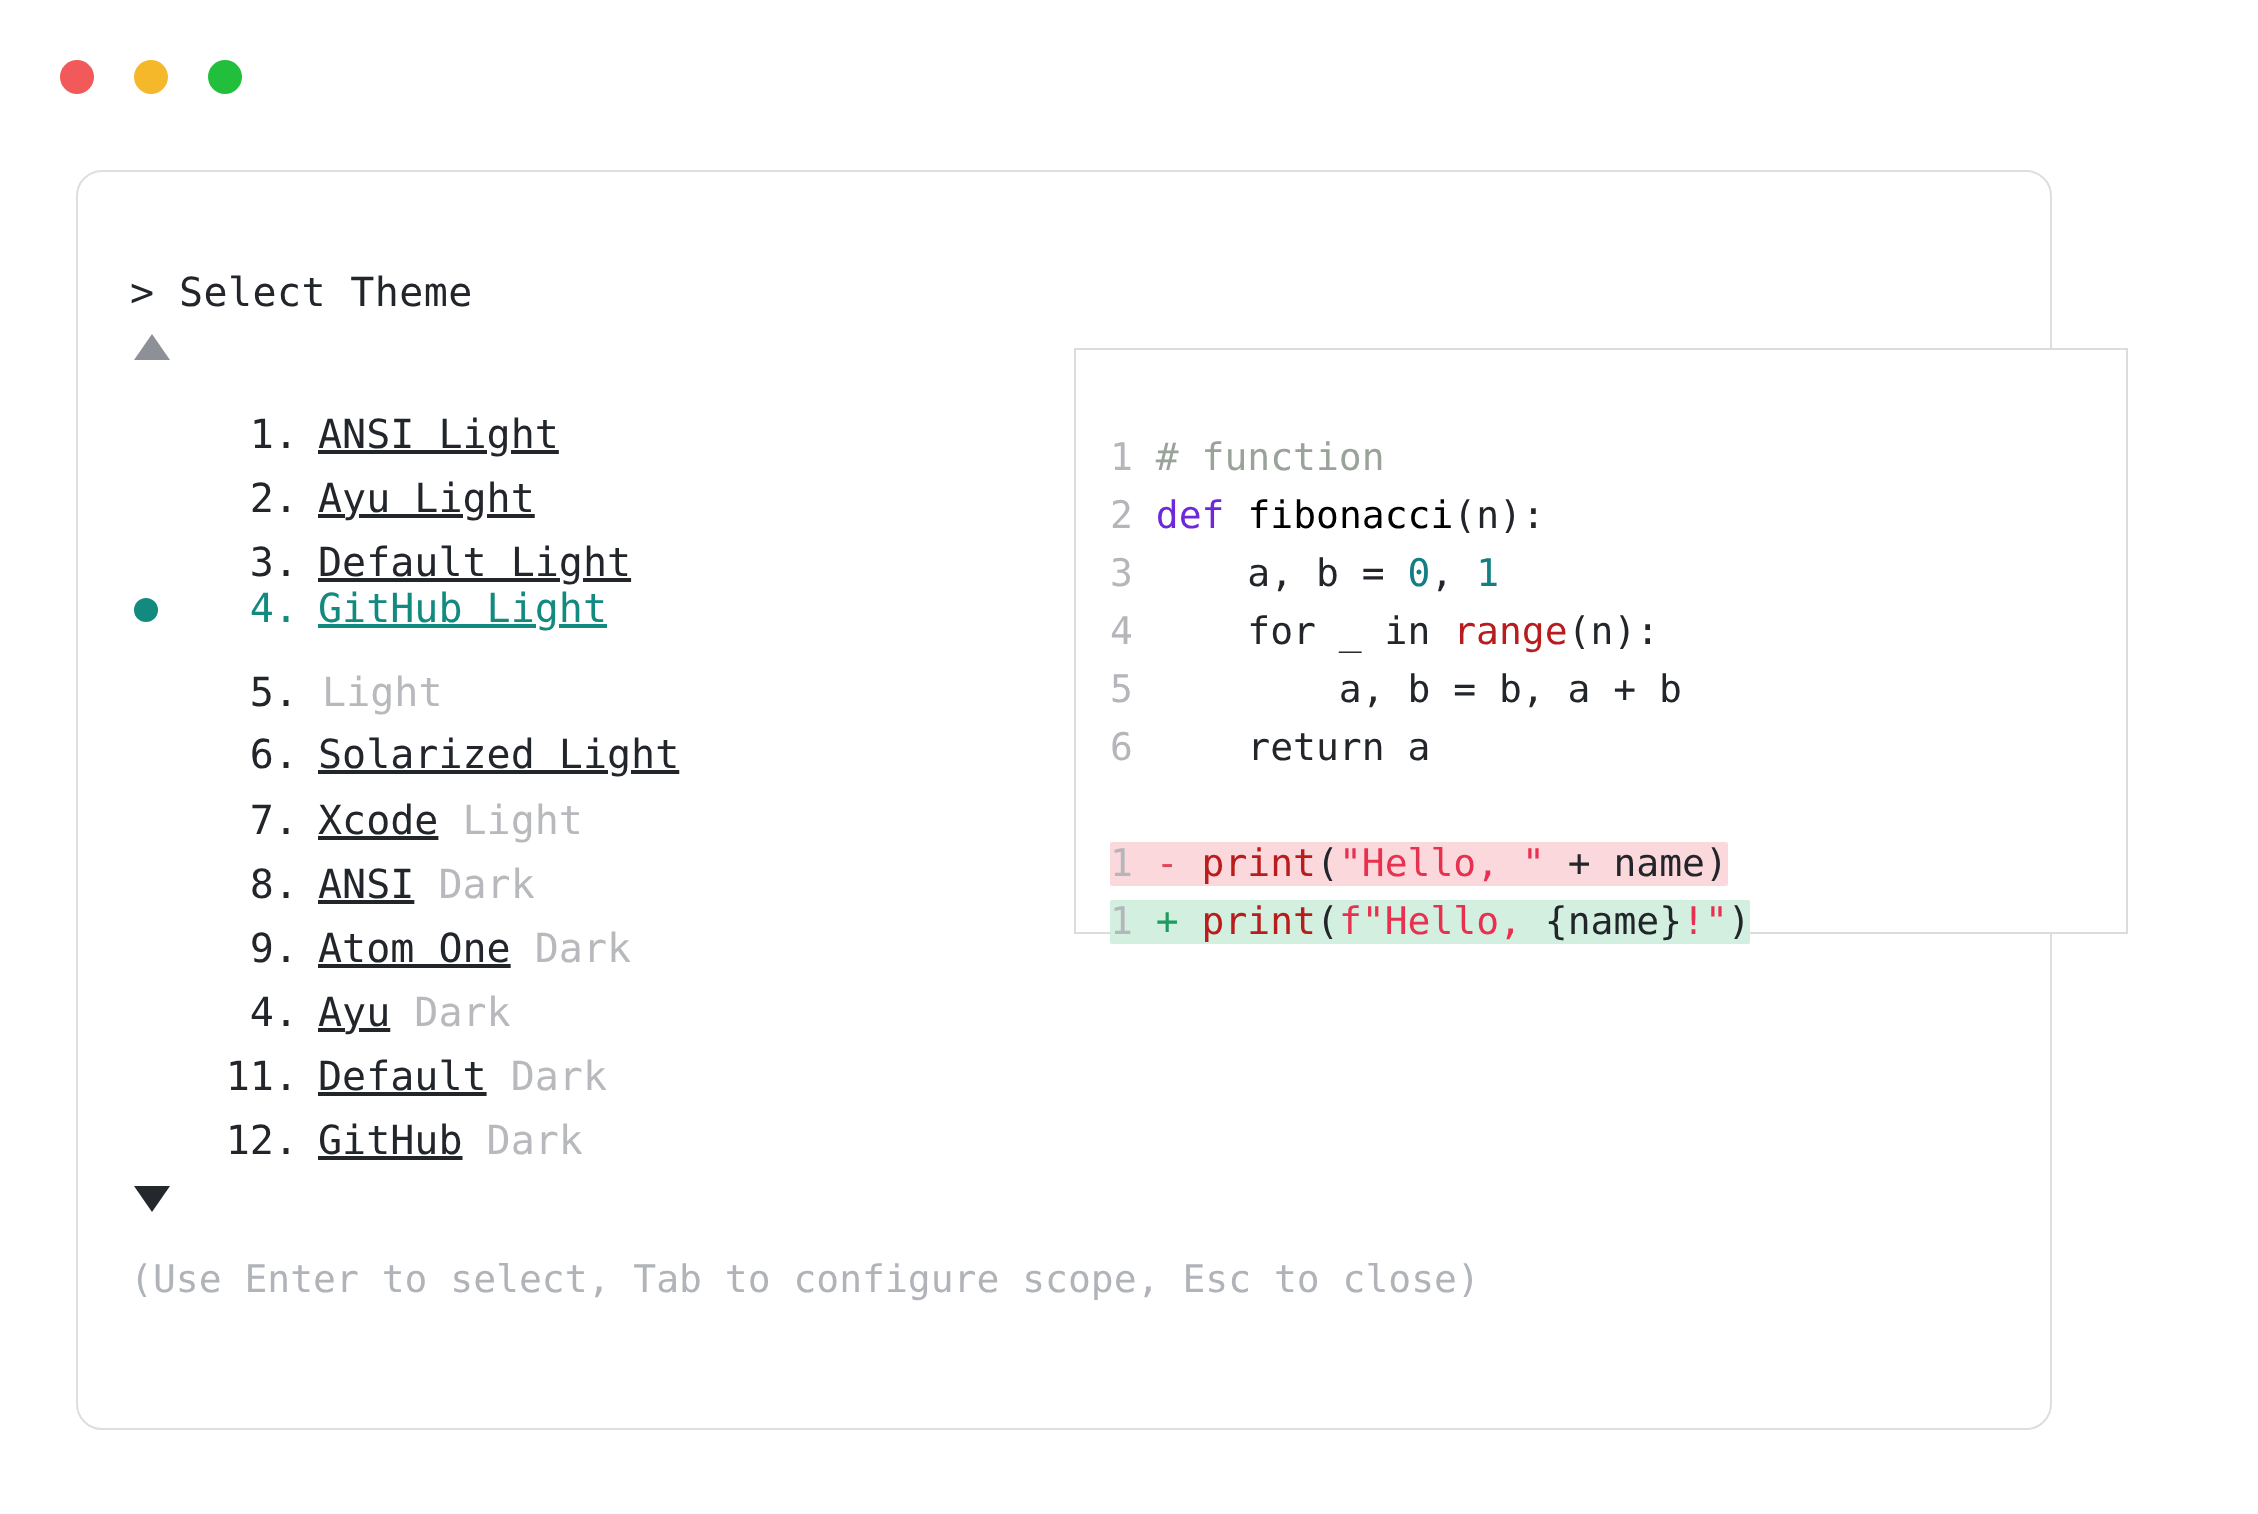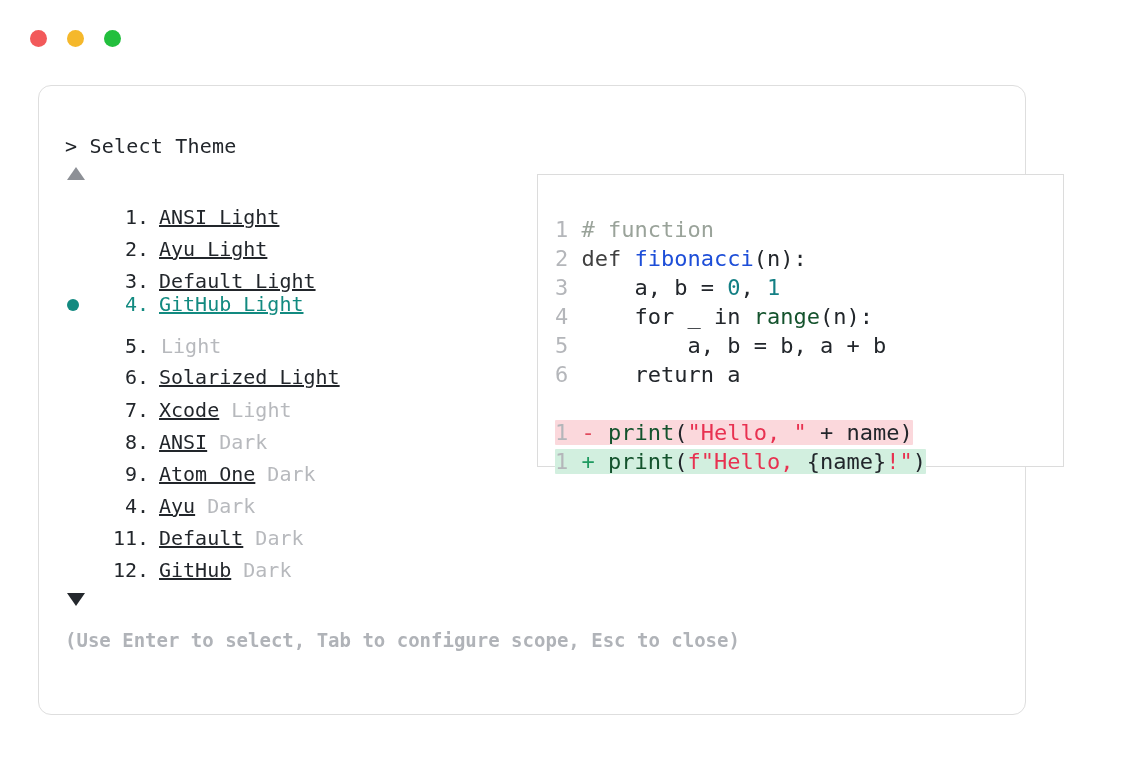--- a/index.html
+++ b/index.html
@@ -113,45 +113,44 @@
   .theme-row.selected .name-cell { color: #128a80; }
 
   
   .hint {
     position: absolute;
     left: 26px; top: 541px;
     font-size: 19px;
     line-height: 26px;
     color: #b0b3b8;
     white-space: pre;
-    font-weight: bold;
   }
 
   
   .preview-box {
     position: absolute;
     left: 498px; top: 88px;
     width: 527px; height: 293px;
     border: 1px solid #dcdcdc;
     background: #ffffff;
   }
   .code {
     position: absolute;
     left: 17px; top: 40px;
-    font-size: 22px;
+    font-size: 19px;
     line-height: 29px;
     white-space: pre;
   }
   .code-line { white-space: pre; display: block; height: 29px; }
   .ln { color: #b4b6ba; }
   .tok-comment  { color: #9aa39a; }
-  .tok-kw       { color: #404040; }
-  .tok-fn       { color: #1d4ed8; }
+  .tok-kw       { color: #6d28d9; }
+  .tok-fn       { color: #000000; }
   .tok-num      { color: #137f84; }
-  .tok-builtin  { color: #14532d; }
+  .tok-builtin  { color: #b91c1c; }
   .tok-plain    { color: #22262b; }
   .tok-str      { color: #e83150; }
 
   .diff-block { margin-top: 29px; }
   .diff-line { white-space: pre; display: block; height: 29px; }
   .diff-hl { border-radius: 1px; }
   .diff-del .diff-hl { background: #fbd8dc; }
   .diff-add .diff-hl { background: #d2efdf; }
   .diff-sign-del { color: #e0495c; }
   .diff-sign-add { color: #1f9a60; }

